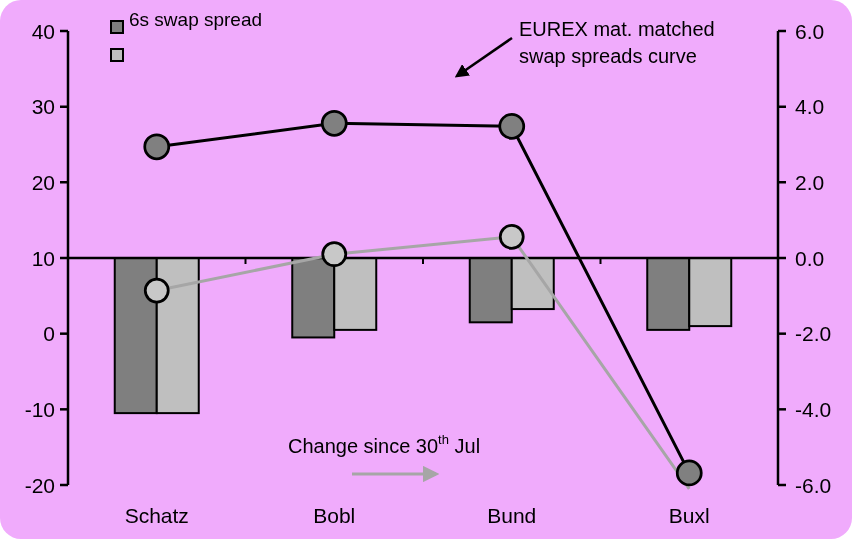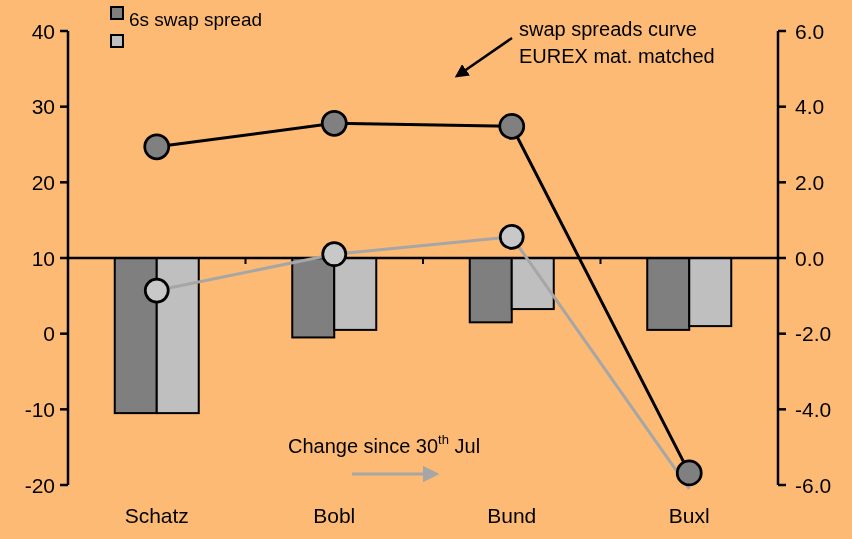--- a/index.html
+++ b/index.html
@@ -1,23 +1,23 @@
 <!DOCTYPE html>
 <html><head>
 <meta charset="utf-8">
 <style>
   html,body{margin:0;padding:0;background:#ffffff;}
   .screen{
-    position:relative;width:852px;height:539px;background:#fdba74;
-    font-family:"Liberation Sans",sans-serif;overflow:hidden;color:#000;
+    position:relative;width:852px;height:539px;background:#f0abfc;
+    font-family:"Liberation Sans",sans-serif;overflow:hidden;color:#000;border-radius:21px;
   }
   svg text{font-family:"Liberation Sans",sans-serif;fill:#000;}
   #chart-svg{position:absolute;left:0;top:0;}
   .legend{position:absolute;left:110px;top:6px;}
-  .legend-item{display:flex;align-items:flex-start;height:28px;}
+  .legend-item{display:flex;align-items:flex-end;height:28px;}
   .swatch{width:14px;height:14px;border:2px solid #000;box-sizing:border-box;margin-right:5px;flex:0 0 auto;}
   .legend-label{font-size:19px;line-height:28px;white-space:nowrap;}
   .curve-note{position:absolute;left:519px;top:16px;font-size:20px;line-height:27px;white-space:nowrap;}
   .change-note{position:absolute;left:288px;top:433px;font-size:20px;white-space:nowrap;}
   .change-note sup{font-size:13px;position:relative;top:-1px;margin-top:14px;}
 </style>
 </head>
 <body>
 
 <div class="screen">
@@ -109,18 +109,18 @@
     <div class="legend-item">
       <span class="swatch" style="background: rgb(127, 127, 127);"></span>
       <span class="legend-label">6s swap spread</span>
     </div>
     <div class="legend-item">
       <span class="swatch" style="background: rgb(191, 191, 191);"></span>
     </div>
   </div>
 
   <div class="curve-note">
+    <div>EUREX mat. matched</div>
     <div>swap spreads curve</div>
-    <div>EUREX mat. matched</div>
   </div>
 
   <div class="change-note"><span>Change since 30</span><sup>th</sup><span> Jul</span></div>
 </div>
 
 </body></html>

